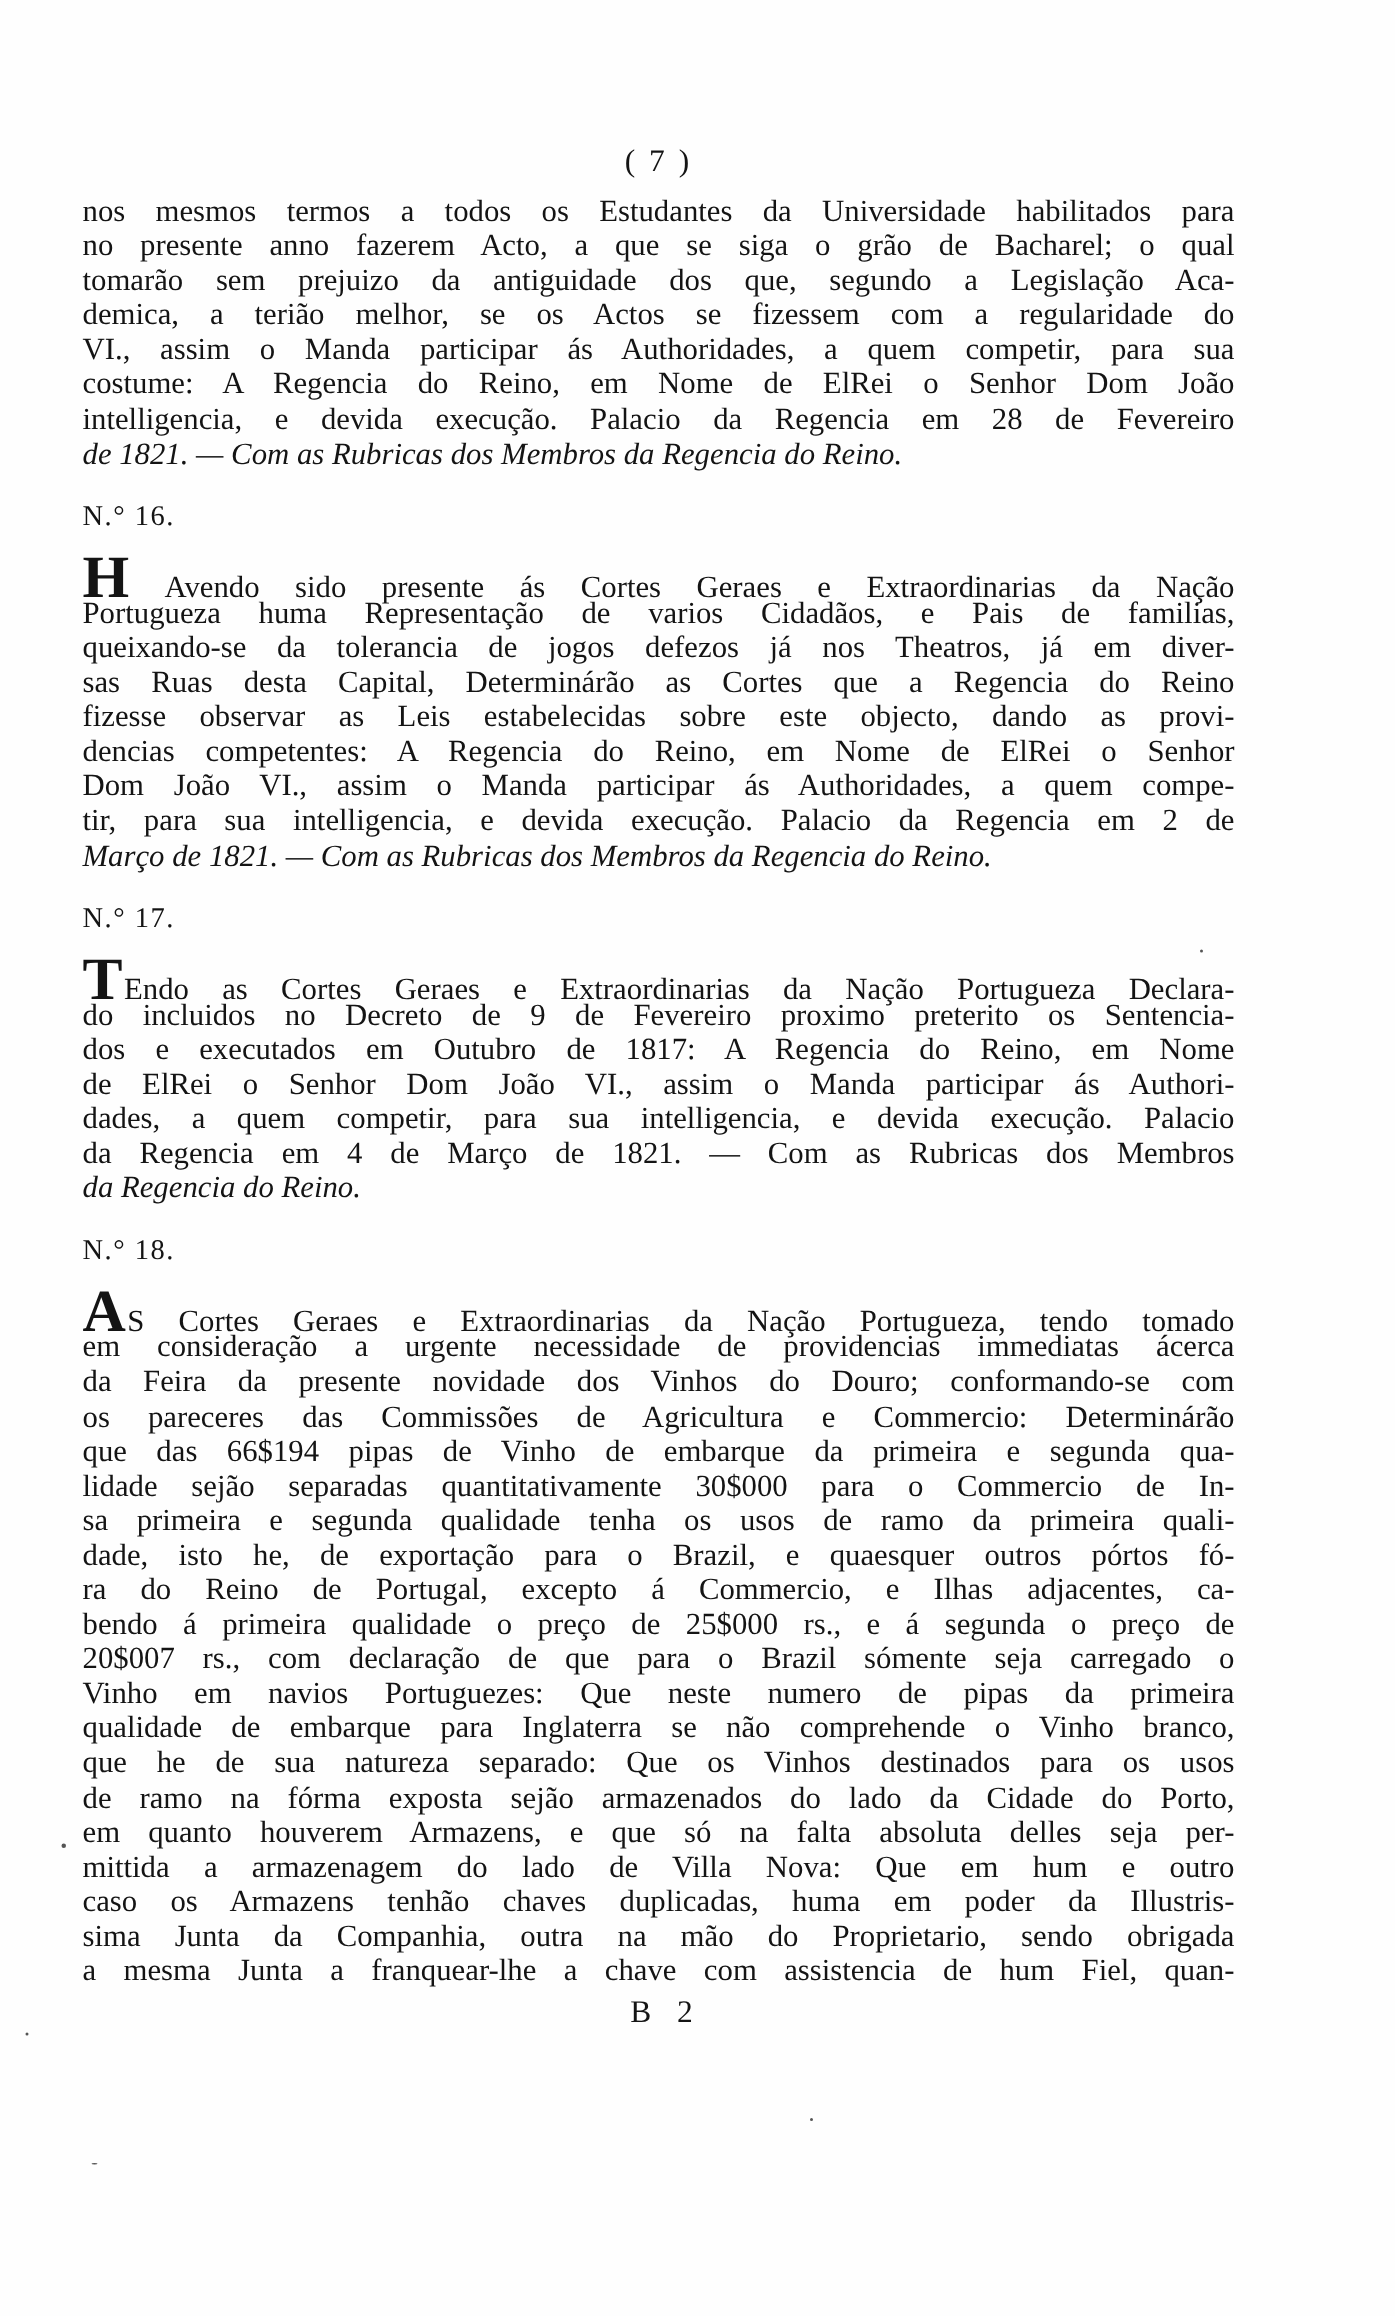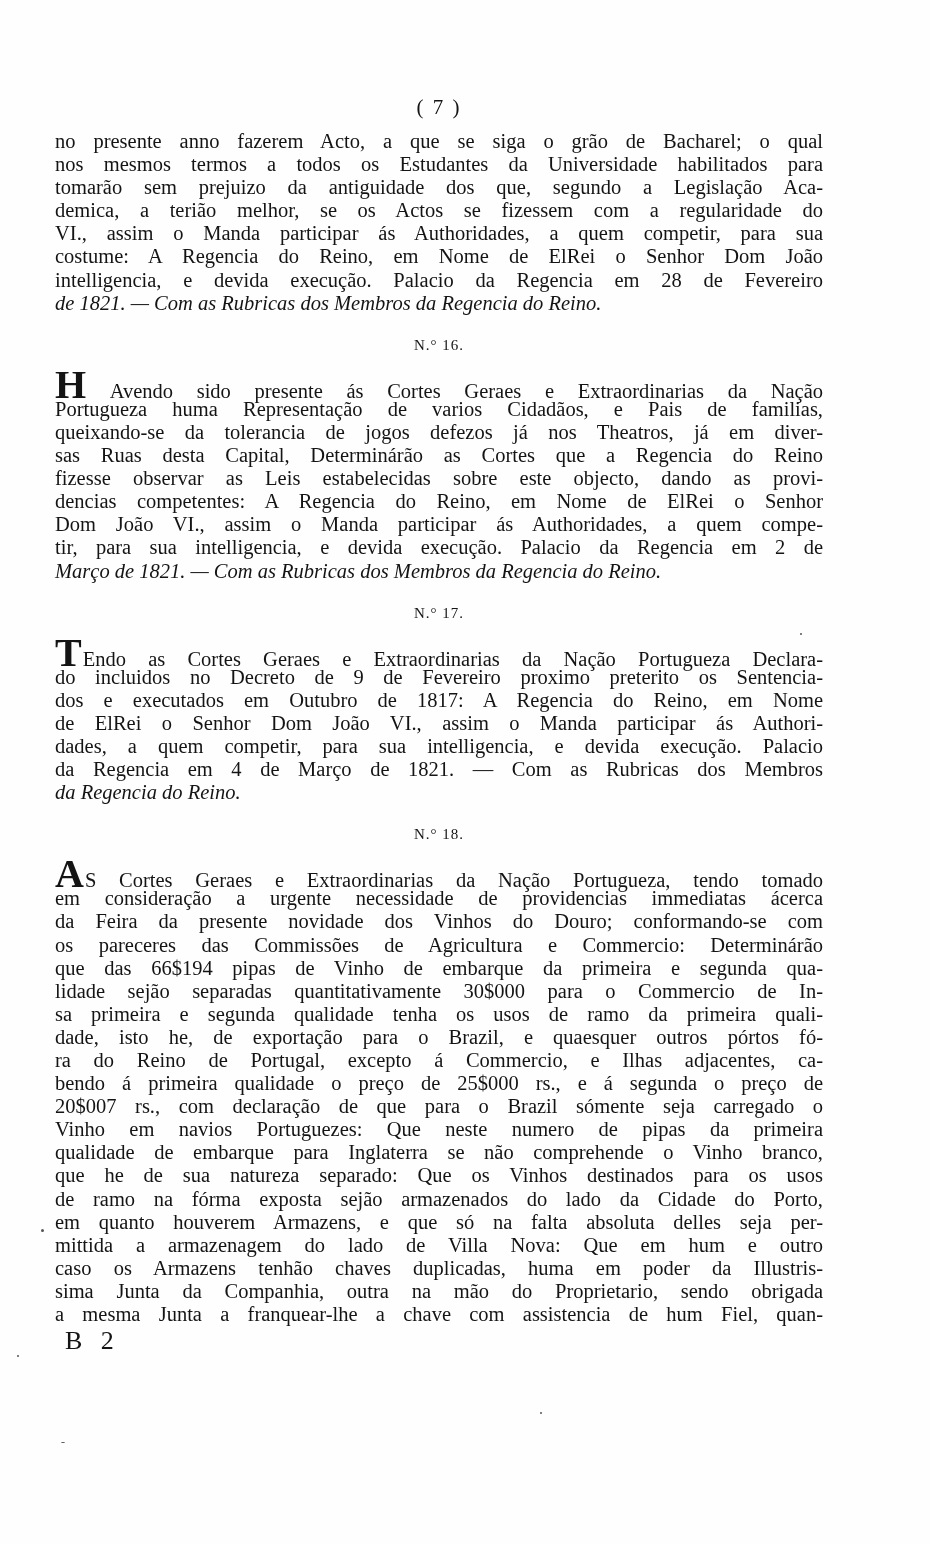--- a/index.html
+++ b/index.html
@@ -36,60 +36,59 @@
       text-align: justify;
       text-align-last: justify;
       height: 23.1px;
       overflow: visible;
     }
     .line.last {
       text-align-last: left;
       font-style: italic;
     }
     .section-heading {
-      text-align: center;
-      font-size: 15px;
+      font-size: 19px;
       line-height: 24px;
       margin: 18px 0 18px 0;
       letter-spacing: 1px;
     }
     .para {
       margin: 0;
     }
     .drop {
       font-size: 40px;
       line-height: 20px;
       font-weight: bold;
       vertical-align: baseline;
       margin-right: 1px;
     }
     .sig {
-      text-align: left;
-      font-size: 26px;
+      text-align: center;
+      font-size: 21px;
       line-height: 26px;
       margin-top: 2px;
       letter-spacing: 6px;
       padding-left: 10px;
     }
     .speck {
       position: absolute;
       background: #555;
       border-radius: 50%;
     }
   </style>
 </head>
 <body>
 
 <div class="page">
 
   <div class="page-number">( 7 )</div>
 
   <div class="para">
+    <span class="line">nos mesmos termos a todos os Estudantes da Universidade habilitados para</span>
     <span class="line">no presente anno fazerem Acto, a que se siga o grão de Bacharel; o qual</span>
-    <span class="line">nos mesmos termos a todos os Estudantes da Universidade habilitados para</span>
     <span class="line">tomarão sem prejuizo da antiguidade dos que, segundo a Legislação Aca-</span>
     <span class="line">demica, a terião melhor, se os Actos se fizessem com a regularidade do</span>
     <span class="line">VI., assim o Manda participar ás Authoridades, a quem competir, para sua</span>
     <span class="line">costume: A Regencia do Reino, em Nome de ElRei o Senhor Dom João</span>
     <span class="line">intelligencia, e devida execução. Palacio da Regencia em 28 de Fevereiro</span>
     <span class="line last">de 1821. — Com as Rubricas dos Membros da Regencia do Reino.</span>
   </div>
 
   <div class="section-heading">N.° 16.</div>
   <div class="para">

